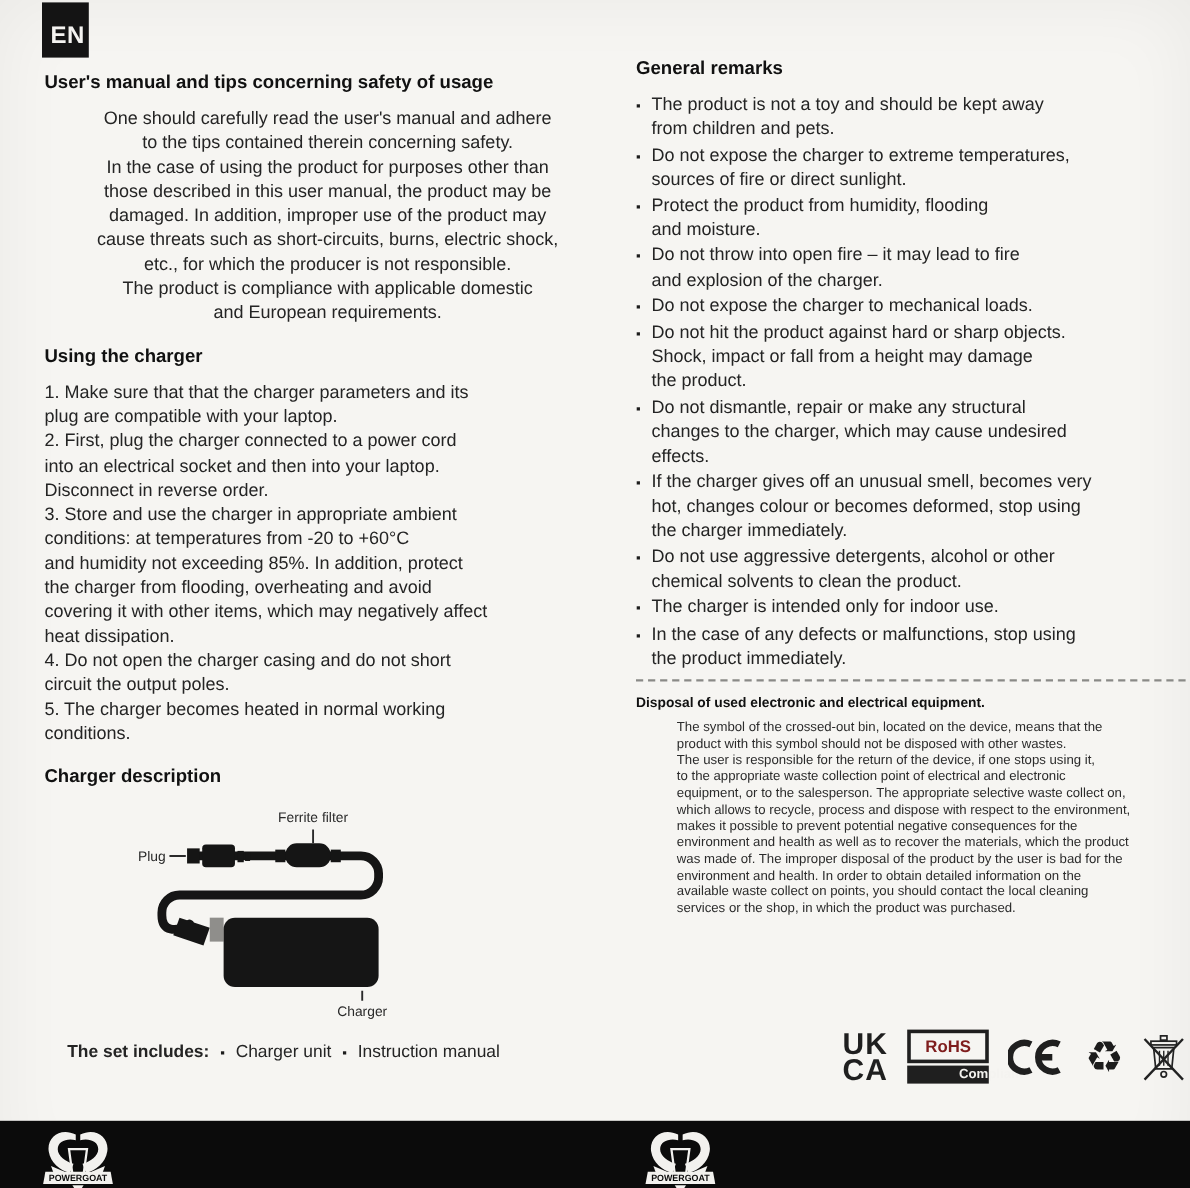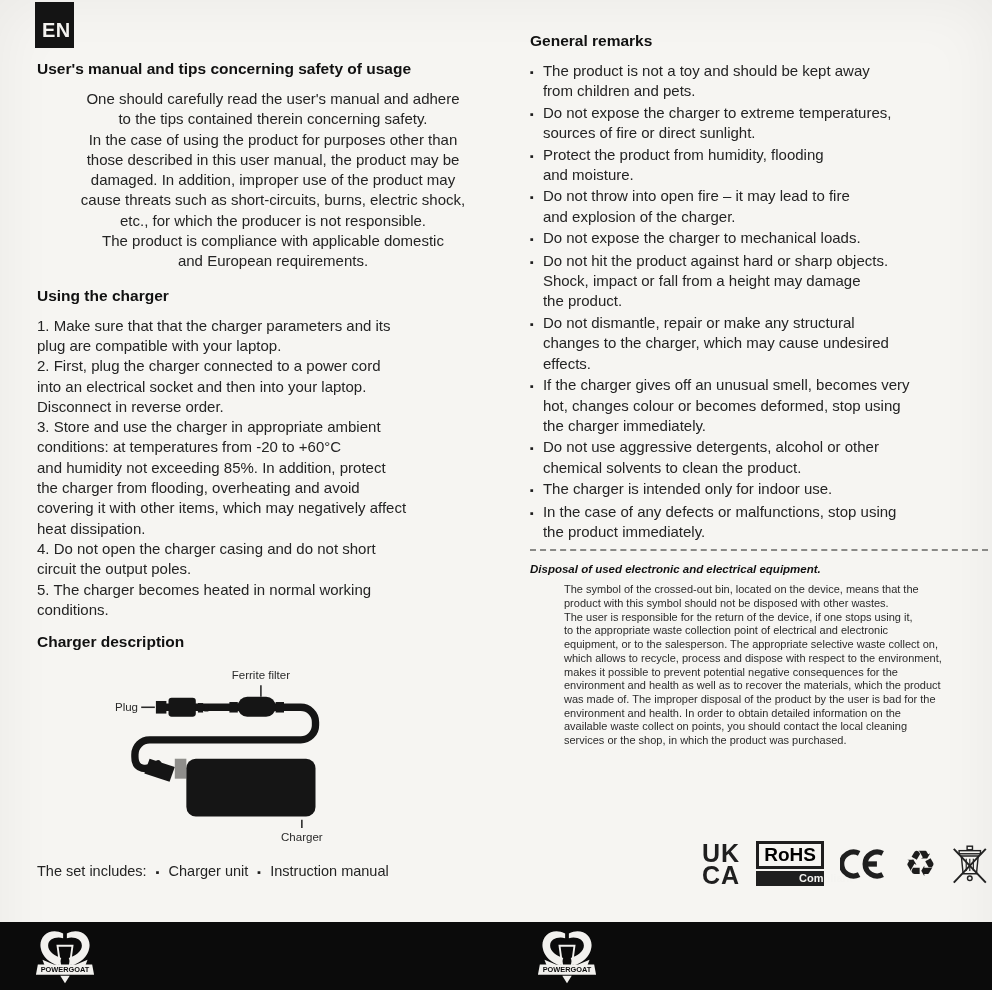--- a/index.html
+++ b/index.html
@@ -20,55 +20,55 @@
     font-weight:bold; font-size:20px; letter-spacing:.5px;
     display:flex; align-items:flex-end; justify-content:flex-start;
     padding:0 0 6px 7px;
   }
 
   
   .col-left  { position:absolute; left:37px;  top:60px; width:472px; }
   .col-right { position:absolute; left:530px; top:32px; width:458px; }
 
   h1 { font-size:15.5px; font-weight:bold; color:#111; margin:0 0 11px 0; }
-  h2 { font-size:15.5px; font-weight:bold; color:#111; margin:0 0 11px 0; }
+  h2 { font-size:15.5px; font-weight:bold; color:#111; margin:17px 0 11px 0; }
   .body { font-size:15px; line-height:20.3px; color:#242424; }
   .intro { margin-bottom:15px;text-align:center; }
   .using-body { margin-bottom:13px; }
 
   
   .diagram { display:block; margin:4px 0 0 58px; width:252px; height:184px; }
   .diagram text { font-family:"Liberation Sans", sans-serif; font-size:11px; fill:#2a2a2a; }
 
   .set-line { margin-top:17px; font-size:14.5px; display:flex; align-items:baseline; gap:9px; }
-  .set-line .b { font-weight:normal; }
+  .set-line .b { font-weight:bold;margin-left:19px; }
   .bullet { font-size:11px; line-height:inherit; color:#1c1c1c; }
 
   
   .remarks { list-style:none; }
   .remark { display:flex; gap:9px; font-size:15px; line-height:20.4px; margin-bottom:1px; }
   .remark .bullet { margin-top:1px; }
 
   .dashed-rule {
     border:none; border-top:2px dashed #8a8a87; margin:7px 0 12px 0; height:0;
   }
-  h3.disposal-h { font-size:11.5px; font-weight:bold; color:#111; margin:0 0 8px 0;font-style:italic; }
+  h3.disposal-h { font-size:11.5px; font-weight:bold; color:#111; margin:0 0 8px 0; }
   .small { font-size:11px; line-height:13.7px; color:#2b2b2b;margin-left:34px; }
 
   
   .marks { display:flex; align-items:center; gap:16px; margin-top:93px; margin-left:172px; }
   .ukca { display:flex; flex-direction:column; font-weight:bold; font-size:25px; line-height:0.88; color:#1f1f1f; letter-spacing:1px; }
   .rohs { display:flex; flex-direction:column; gap:2px; width:68px; text-align:center; }
-  .rohs-top { border:3px solid #1f1f1f; font-weight:bold; font-size:19px; line-height:22px; color:#000000; background:transparent; }
+  .rohs-top { border:3px solid #1f1f1f; font-weight:bold; font-size:14px; line-height:22px; color:#7f1d1d; background:transparent; }
   .rohs-bottom { background:#1f1f1f; color:#f4f3f0; font-size:11px; font-weight:bold; line-height:15px;padding-left:43px; }
   .ce svg, svg.ce { display:block; }
   .recycle { font-size:36px; line-height:36px; color:#1c1c1c; }
 
   
-  .footer { position:absolute; left:0; bottom:0; width:992px; height:68px; background:#0b0b0b; }
+  .footer { position:absolute; left:0; bottom:0; width:992px; height:56px; background:#0b0b0b; }
   .goat { position:absolute; top:6px; width:60px; height:56px; }
   .goat-1 { left:35px; }
   .goat-2 { left:537px; }
   .goat text { font-family:"Liberation Sans", sans-serif; font-weight:bold; fill:#0b0b0b; }
 </style>
 </head>
 <body>
 
 <div class="page">
 

